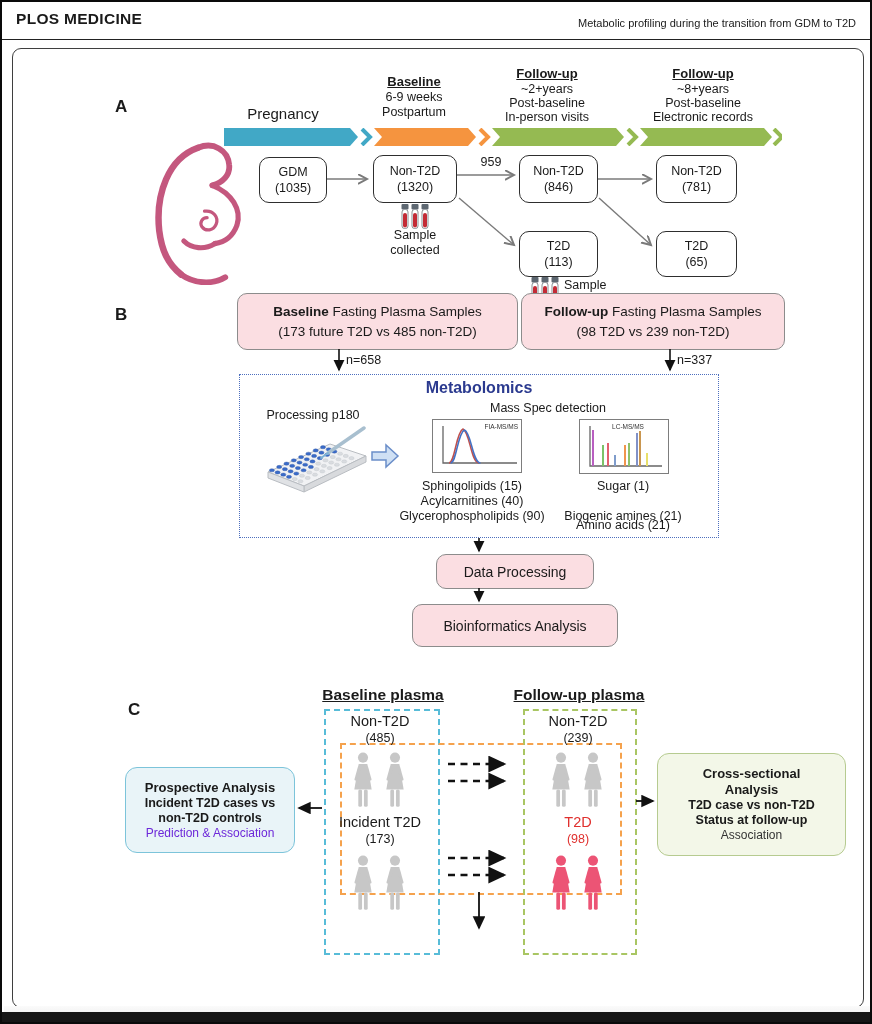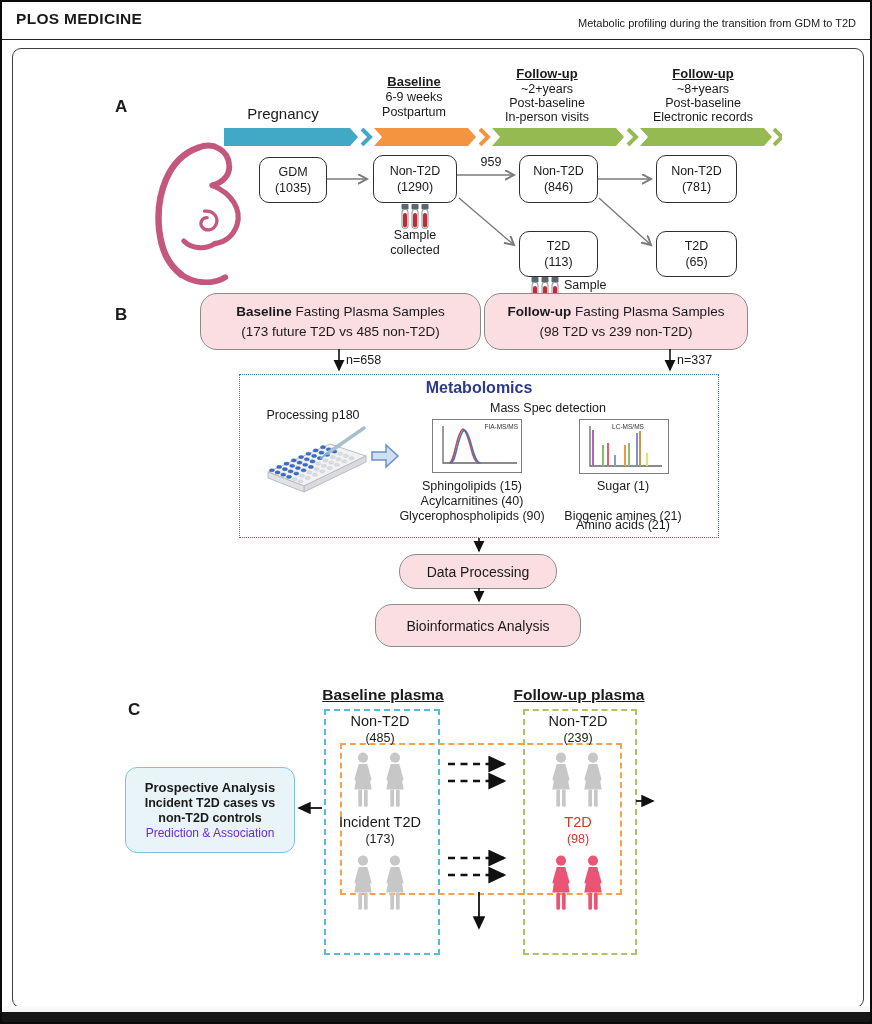--- a/index.html
+++ b/index.html
@@ -8,22 +8,22 @@
   .abs{position:absolute;}
   .ctr{position:absolute;transform:translateX(-50%);text-align:center;white-space:nowrap;}
   .pw{white-space:pre-wrap;}
   .b{font-weight:bold;}
   .u{text-decoration:underline;}
   .panel-letter{font-size:17px;font-weight:bold;}
   .node{position:absolute;border:1.4px solid #2e2e2e;border-radius:10px;background:#fff;
         display:flex;flex-direction:column;align-items:center;justify-content:center;
         font-size:12.5px;line-height:16px;}
   .pinkbox{position:absolute;background:var(--c-pink-fill,#fbdee2);border:1.3px solid var(--c-box-border,#8c8c8c);
-        border-radius:17px;display:flex;flex-direction:column;align-items:center;justify-content:center;
-        font-size:13.5px;line-height:20px;}
+        border-radius:10px;display:flex;flex-direction:column;align-items:center;justify-content:center;
+        font-size:13.5px;line-height:20px;margin-left:37px;}
   .dotted{position:absolute;border:1.6px dotted var(--c-dotted-border,#4d6fbe);background:#fff;}
   .dash{position:absolute;background:transparent;}
   .dash.blue{border:2.2px dashed var(--c-blue-dash,#58bcd8);}
   .dash.green{border:2.2px dashed var(--c-green-dash,#a9c663);}
   .dash.orange{border:2.2px dashed var(--c-orange-dash,#f5a24d);}
   .analysis{position:absolute;border-radius:12px;display:flex;flex-direction:column;align-items:center;justify-content:center;text-align:center;}
   .analysis.blue{background:var(--c-prospective-fill,#e9f4f8);border:1.4px solid var(--c-prospective-border,#7cc4da);}
   .analysis.green{background:var(--c-cross-fill,#f3f7e8);border:1.4px solid var(--c-cross-border,#b6cb90);}
   .analysis.orangebg{background:var(--c-long-fill,#fdf4e6);border:1.4px solid var(--c-long-border,#f2b879);}
   .red{color:var(--c-red,#e0302e);}
@@ -105,21 +105,21 @@
       <path stroke-width="4.5" d="M44 104 C 54 111 68 112 78 106"></path>
     </g>
   </svg>
 
   <div class="node" style="left:257px;top:155px;width:66px;height:44px">
     <div>GDM</div>
     <div>(1035)</div>
   </div>
   <div class="node" style="left:371px;top:153px;width:82px;height:46px">
     <div>Non-T2D</div>
-    <div>(1290)</div>
+    <div>(1320)</div>
   </div>
   <div class="node" style="left:517px;top:153px;width:77px;height:46px">
     <div>Non-T2D</div>
     <div>(846)</div>
   </div>
   <div class="node" style="left:654px;top:153px;width:79px;height:46px">
     <div>Non-T2D</div>
     <div>(781)</div>
   </div>
   <div class="node" style="left:517px;top:229px;width:77px;height:44px">
@@ -328,20 +328,27 @@
       <use href="#woman-symbol" fill="#ec5475"></use>
     </svg>
 
   <div class="analysis blue" style="left:123px;top:765px;width:168px;height:84px">
     <div class="b" style="font-size:13px;line-height:16px">Prospective Analysis</div>
     <div class="b" style="font-size:12.5px;line-height:15px">Incident T2D cases vs</div>
     <div class="b" style="font-size:12.5px;line-height:15px">non-T2D controls</div>
     <div style="font-size:12px;line-height:15px;color:#6d28d9">Prediction &amp; Association</div>
   </div>
 
+  <div class="analysis green" style="left:655px;top:751px;width:187px;height:101px">
+    <div class="b" style="font-size:13px;line-height:16px">Cross-sectional</div>
+    <div class="b" style="font-size:13px;line-height:16px">Analysis</div>
+    <div class="b" style="font-size:12.5px;line-height:15px">T2D case vs non-T2D</div>
+    <div class="b" style="font-size:12.5px;line-height:15px">Status at follow-up</div>
+    <div style="font-size:12px;line-height:15px;color:#333">Association</div>
+  </div>
 
 
   <svg class="abs" style="left:0;top:0;pointer-events:none" width="872" height="1024">
 
     <line x1="325" y1="177" x2="365" y2="177" stroke="#7a7a7a" stroke-width="1.4" marker-end="url(#ah-gray)"></line>
     <line x1="455" y1="173" x2="512" y2="173" stroke="#7a7a7a" stroke-width="1.4" marker-end="url(#ah-gray)"></line>
     <line x1="457" y1="196" x2="512" y2="243" stroke="#7a7a7a" stroke-width="1.4" marker-end="url(#ah-gray)"></line>
     <line x1="596" y1="177" x2="649" y2="177" stroke="#7a7a7a" stroke-width="1.4" marker-end="url(#ah-gray)"></line>
     <line x1="597" y1="196" x2="649" y2="243" stroke="#7a7a7a" stroke-width="1.4" marker-end="url(#ah-gray)"></line>
 

